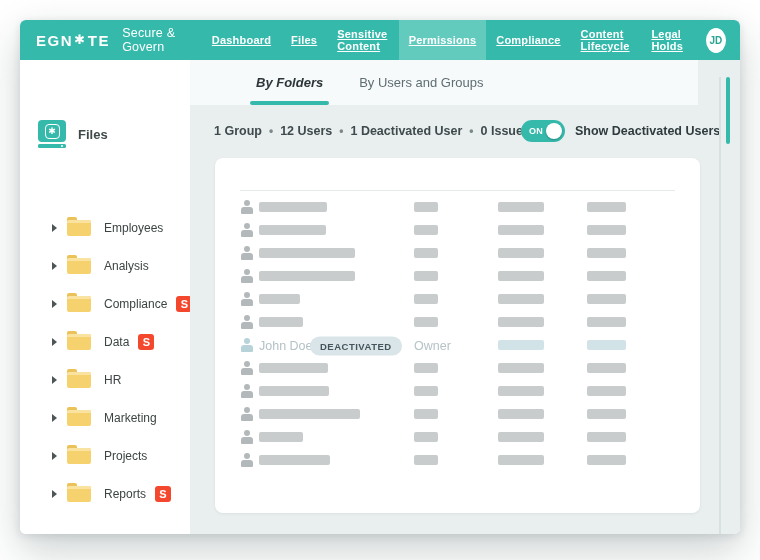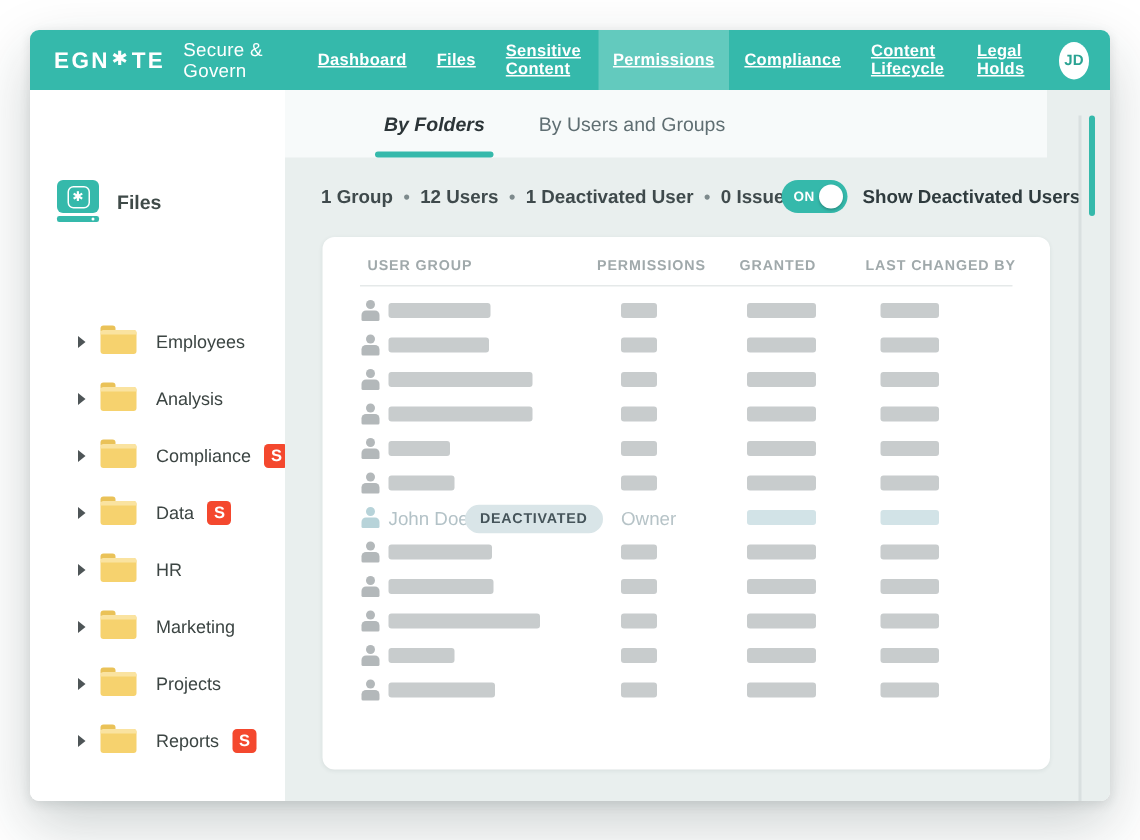--- a/index.html
+++ b/index.html
@@ -201,26 +201,20 @@
 
     <div class="toggle-wrap">
       <div class="toggle">
         <span class="on">ON</span>
         <span class="knob"></span>
       </div>
       <div class="toggle-label">Show Deactivated Users</div>
     </div>
 
     <div class="card">
-      <div class="thead">
-          <span class="th c0">USER GROUP</span>
-          <span class="th c1">PERMISSIONS</span>
-          <span class="th c2">GRANTED</span>
-          <span class="th c3">LAST CHANGED BY</span>
-        </div>
       <div class="tdivider"></div>
       <div class="rows">
           <div class="trow">
             <span class="picon"></span>
             <span class="bar name" style="width: 68px;"></span>
             <span class="bar perm"></span>
             <span class="bar granted"></span>
             <span class="bar changed"></span>
           </div>
           <div class="trow">

